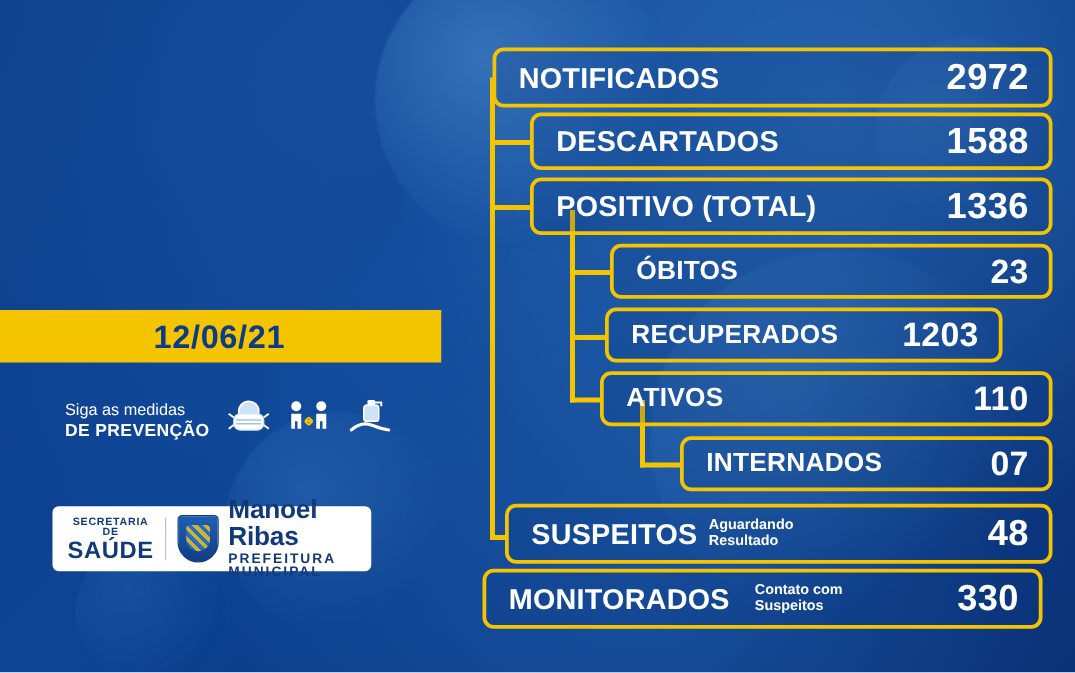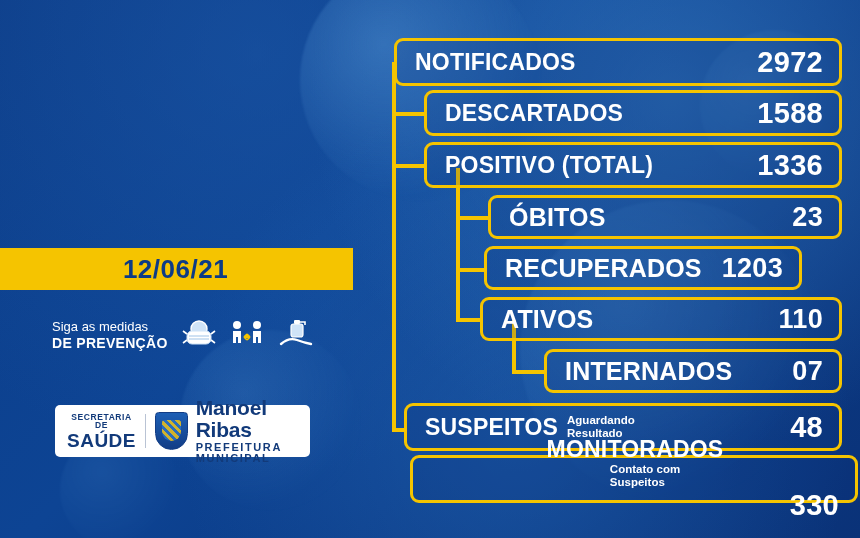--- a/index.html
+++ b/index.html
@@ -82,21 +82,21 @@
     position: absolute; left: 52px; top: 318px;
     display: flex; align-items: center; gap: 10px;
   }
   .prev-text { color: #ffffff; line-height: 1.15; }
   .prev-text .l1 { font-size: 13px; font-weight: normal; }
   .prev-text .l2 { font-size: 14px; font-weight: bold; letter-spacing: .3px; }
   .prev-icons { display: flex; align-items: center; gap: 13px; margin-left: 4px; }
 
   
   .logo-bar {
-    position: absolute; left: 55px; top: 405px;
+    position: absolute; left: 42px; top: 405px;
     width: 255px; height: 52px;
     background: #ffffff;
     border-radius: 5px;
     display: flex; align-items: center;
     padding: 0 12px;
   }
   .sec-saude { text-align: center; color: #123a7a; line-height: 1; }
   .sec-saude .s1 { font-size: 8.5px; font-weight: bold; letter-spacing: .6px; }
   .sec-saude .s2 { font-size: 19px; font-weight: bold; letter-spacing: .5px; margin-top: 1px; }
   .divider-v { width: 1px; height: 34px; background: #b9c3d4; margin: 0 9px; }
@@ -140,21 +140,21 @@
   }
   .row .sub {
     font-size: 11.5px; font-weight: bold; line-height: 1.15;
     margin-left: 9px; color: #ffffff;
   }
   .row .value {
     margin-left: auto;
     font-size: 29px; font-weight: bold; color: #ffffff;
     letter-spacing: .3px;
   }
-  .row.small .label { font-size: 25px; }
+  .row.small .label { font-size: 21px; }
   .row.small .value { font-size: 27px; }
 
   
   .conn {
     position: absolute;
     background: #f5c400;
   }
 </style>
 </head>
 <body>
@@ -276,21 +276,21 @@
       <span class="value">07</span>
     </div>
 
     <div class="row" style="left:24px; top:403px; width:438px; height:48px;">
       <span class="label">SUSPEITOS</span>
       <span class="sub" style="white-space:pre-line;">Aguardando
 Resultado</span>
       <span class="value">48</span>
     </div>
 
-    <div class="row" style="left:30px; top:455px; width:448px; height:48px;flex-direction:column;">
+    <div class="row" style="left:6px; top:455px; width:448px; height:48px;">
       <span class="label">MONITORADOS</span>
       <span class="sub" style="white-space:pre-line;margin-left:20px;">Contato com
 Suspeitos</span>
       <span class="value">330</span>
     </div>
 
   </div>
 </div>
 
 </body></html>

